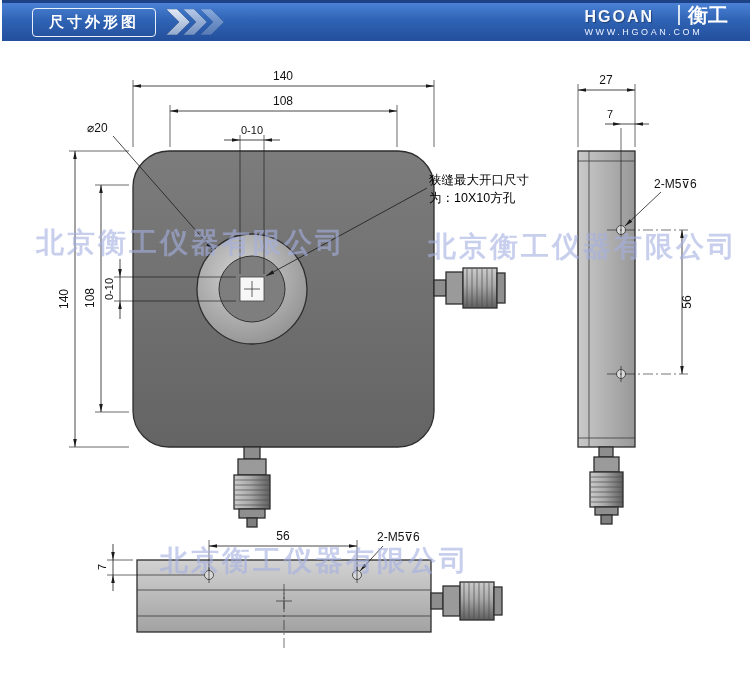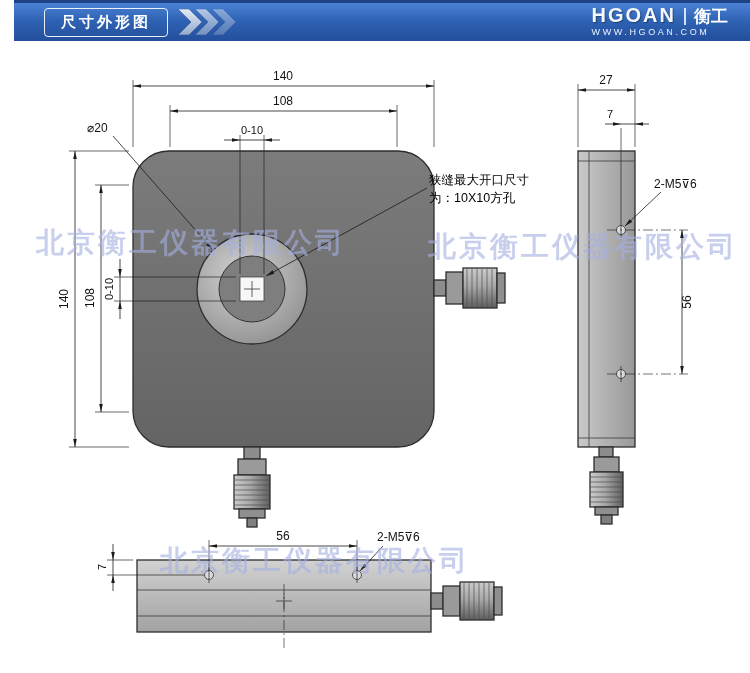--- a/index.html
+++ b/index.html
@@ -3,42 +3,42 @@
 <meta charset="utf-8">
 <style>
   html,body{margin:0;padding:0;}
   body{
     width:750px;height:673px;position:relative;overflow:hidden;
     background:#ffffff;font-family:"Liberation Sans",sans-serif;
     outline:1px solid #d6d6d6;
   }
   
   .header{
-    position:absolute;top:0;left:14px;right:0;height:38px;z-index:10;
+    position:absolute;top:0;left:2px;right:0;height:38px;z-index:10;
     border-top:3px solid #1d4386;
     background:linear-gradient(180deg,#4b82d6 0%,#2f63b4 45%,#234f9c 100%);
     display:flex;align-items:center;
   }
   .title-box{
     margin-left:30px;padding:4px 16px;border:1.5px solid rgba(255,255,255,.9);
     border-radius:4px;color:#ffffff;font-size:15px;font-weight:bold;
     letter-spacing:3px;white-space:nowrap;
   }
   .chevrons{margin-left:10px;display:block;}
   .logo{
     position:absolute;right:22px;top:2px;display:flex;flex-direction:column;
     align-items:flex-start;line-height:1;
   }
   .logo-top{display:flex;align-items:baseline;}
   .logo-en{
-    color:#f4f7fc;font-size:20px;font-weight:bold;letter-spacing:2px;
+    color:#f4f7fc;font-size:16px;font-weight:bold;letter-spacing:2px;
     text-shadow:1px 1px 1px rgba(0,0,0,.35);
   }
   .logo-cn{
-    color:#ffffff;font-size:17px;font-weight:bold;margin-left:8px;
+    color:#ffffff;font-size:20px;font-weight:bold;margin-left:24px;
     padding-left:8px;border-left:2px solid rgba(255,255,255,.8);
   }
   .logo-url{
     margin-top:3px;color:#eaf1ff;font-size:9px;letter-spacing:2.6px;font-weight:normal;
   }
   
   svg.drawing{position:absolute;top:0;left:0;}
   .outline{stroke:#2d2d2d;stroke-width:1.3;}
   .thin{stroke:#3a3a3a;stroke-width:0.8;fill:none;}
   .knurl{stroke:#4c4c4c;stroke-width:0.8;fill:none;opacity:.85;}

